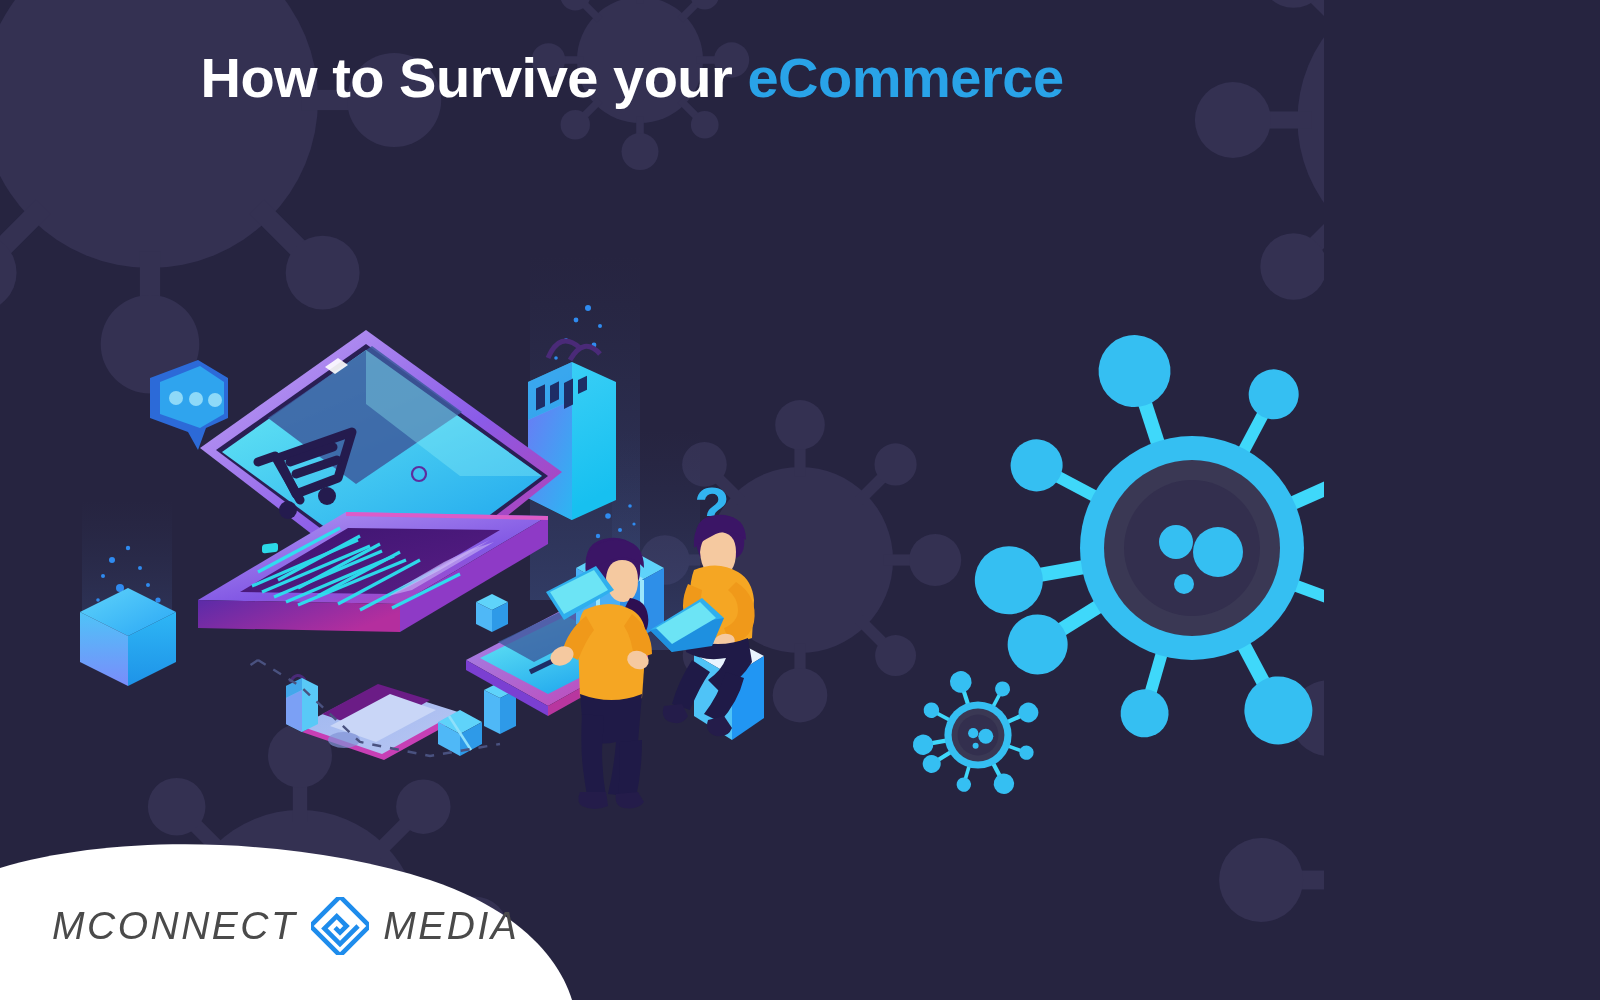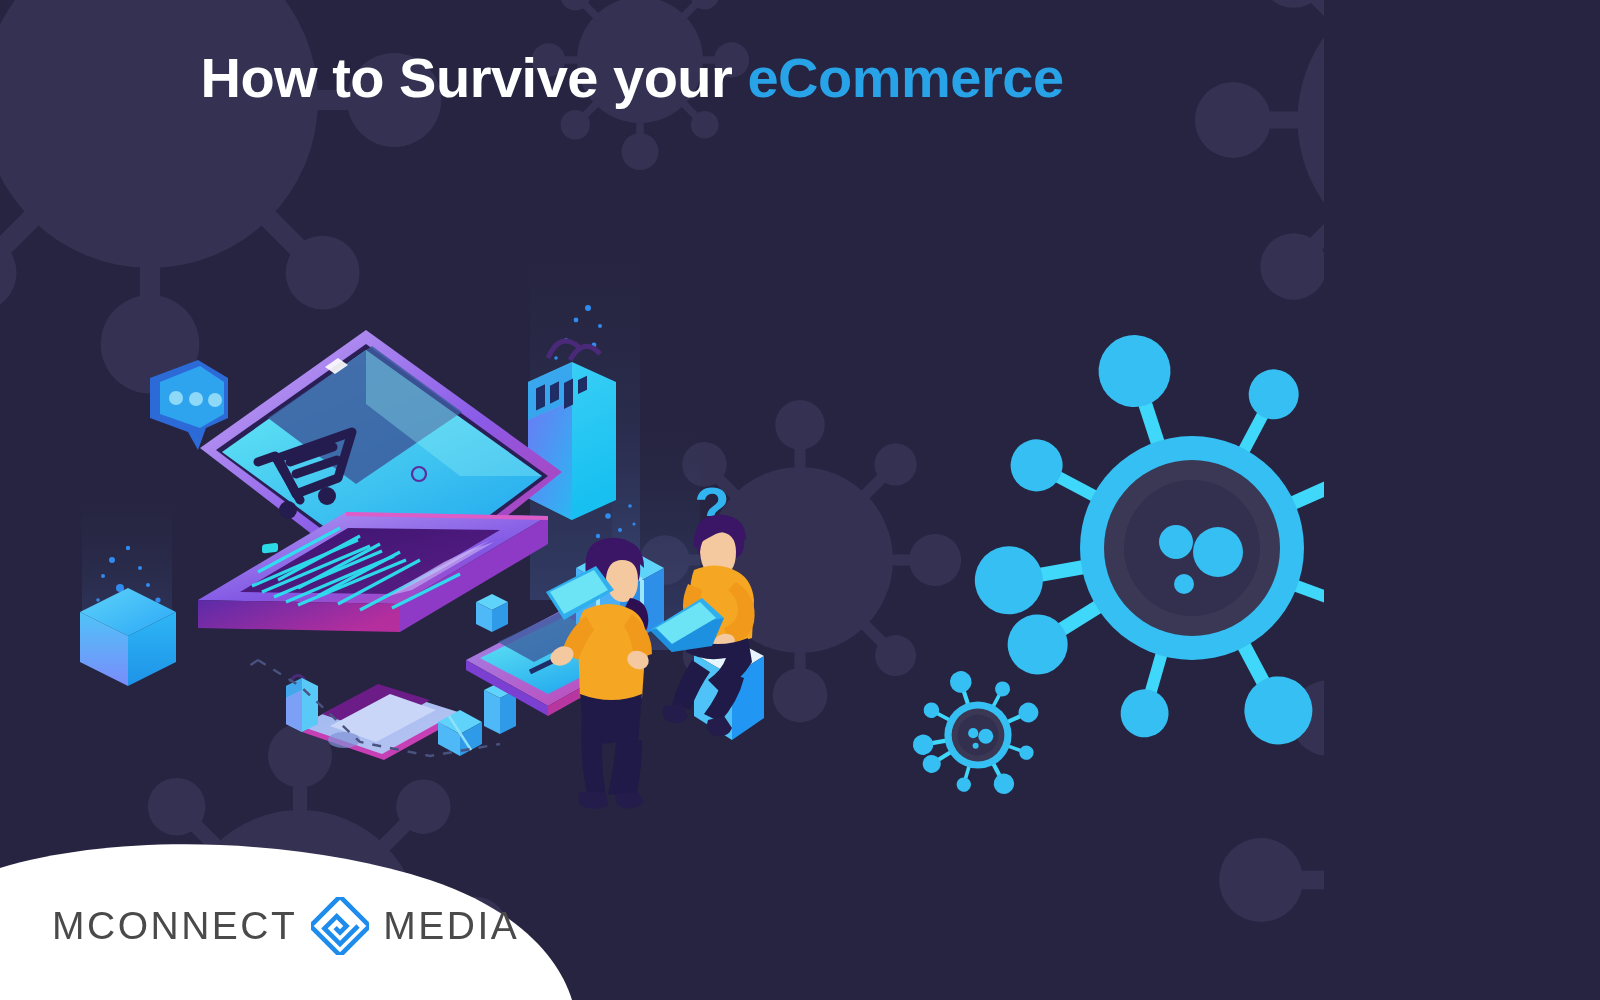--- a/index.html
+++ b/index.html
@@ -34,20 +34,21 @@
     white-space:nowrap;
   }
   #headline .hl{ color:#29A3E8; }
 
   
   #logo-wrap{
     position:absolute;
     left:52px; top:898px;
     display:flex; align-items:center; gap:14px;
     height:56px;
+    font-style:italic;
   }
   .logo-word{
     font-size:39px;
     letter-spacing:2.5px;
     color:#4A4A4A;
     font-weight:400;
     font-family:"Liberation Sans", sans-serif;
   }
   #logo-mark{ width:58px; height:58px; display:block; }
 </style>

